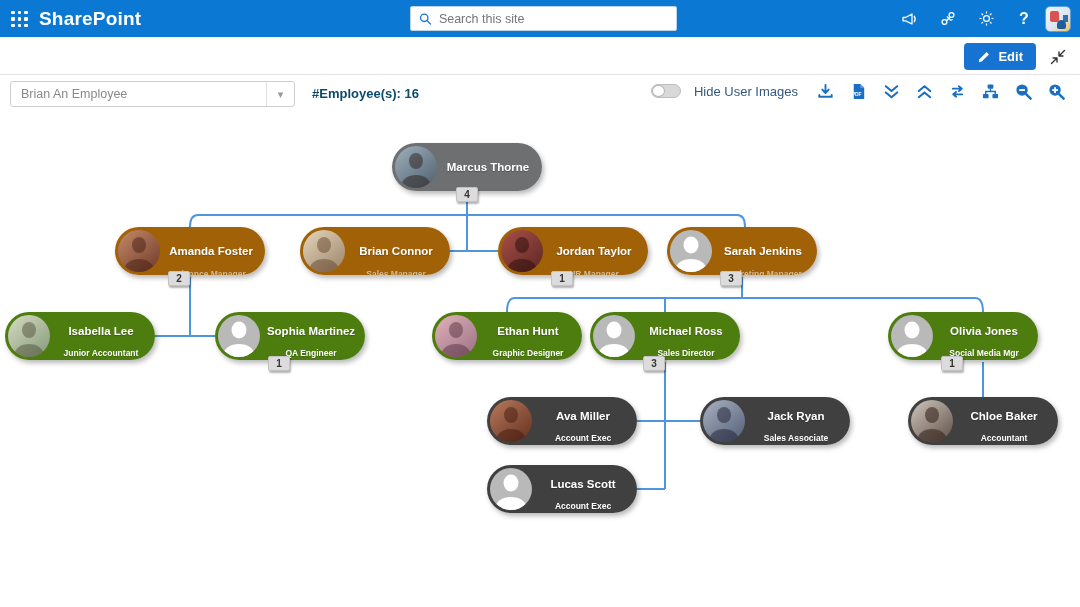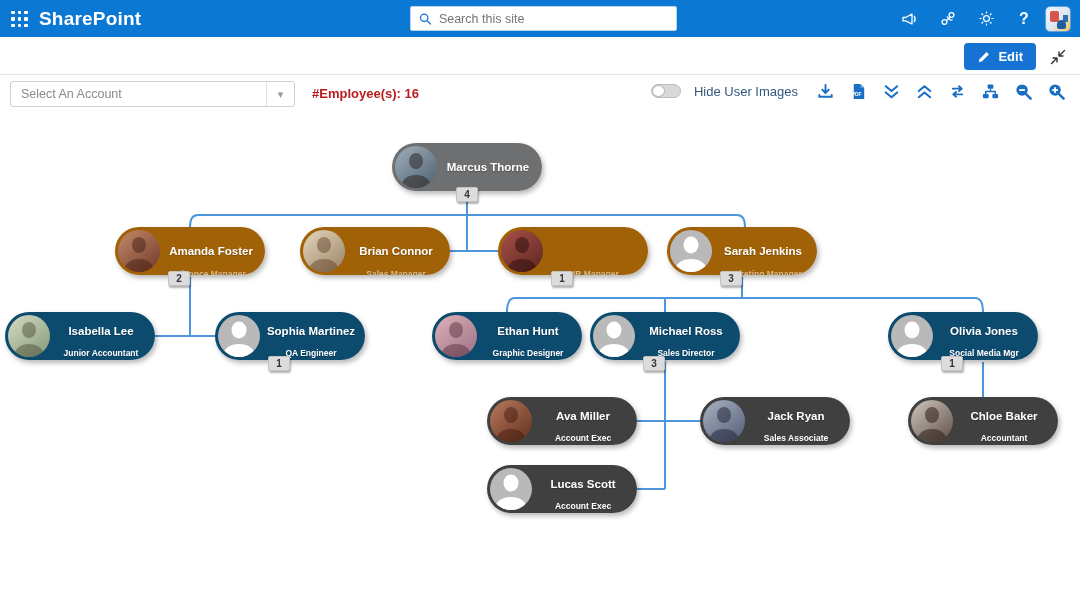--- a/index.html
+++ b/index.html
@@ -45,41 +45,41 @@
   
   .controls { position:absolute; left:0; top:76px; width:1080px; height:34px; }
   .selectbox { position:absolute; left:10px; top:5px; width:285px; height:26px;
                border:1px solid #cfcfcf; border-radius:3px; background:#fff;
                display:flex; align-items:center; cursor:pointer; }
   .selectbox .ph { flex:1; padding:0 10px; font-size:12.5px; color:#8a8a8a; }
   .selectbox .chev { width:28px; height:100%; border-left:1px solid #e0e0e0;
                      display:flex; align-items:center; justify-content:center;
                      color:#9a9a9a; font-size:11px; }
   .empcount { position:absolute; left:312px; top:10px; font-size:13px;
-              font-weight:bold; color:#b91c1c; }
+              font-weight:bold; color:#0c4a6e; }
   .rightctrls { position:absolute; right:14px; top:5px; display:flex;
                 align-items:center; gap:13px; }
   .toggle { width:30px; height:14px; border-radius:8px; background:#d8d8d8;
             border:1px solid #bdbdbd; position:relative; cursor:pointer; }
   .toggle .knob { position:absolute; left:0px; top:0px; width:13px; height:12px;
                   background:#fff; border:1px solid #b5b5b5; border-radius:50%; }
   .hidelabel { font-size:13px; color:#33587e; margin-right:4px; white-space:nowrap; }
   .tbicon { width:20px; height:20px; color:#1a6fc4; cursor:pointer;
             display:flex; align-items:center; justify-content:center; }
 
   
   .chartlayer { position:absolute; left:0; top:0; width:1080px; height:607px;
                 pointer-events:none; }
   .node { position:absolute; width:150px; height:48px; border-radius:24px;
           color:#fff; box-shadow:2px 3px 5px rgba(0,0,0,.28); cursor:pointer;
           overflow:visible; }
   .node .pillclip { position:absolute; inset:0; border-radius:24px; overflow:hidden; }
   .node.gray  .pillclip { background:#6e6f70; }
   .node.teal  .pillclip { background:#a16207; }
-  .node.red   .pillclip { background:#0c4a6e; }
+  .node.red   .pillclip { background:#4d7c0f; }
   .node.green .pillclip { background:#404040; }
   .avatar { position:absolute; left:3px; top:3px; width:42px; height:42px;
             border-radius:50%; overflow:hidden; }
   .avatar.placeholder { background:#b9b9b9; }
   .avatar svg { position:absolute; left:0; top:0; width:100%; height:100%; }
   .p-marcus   { background:linear-gradient(140deg,#9fb0bd,#4f5f6e); }
   .p-amanda   { background:linear-gradient(140deg,#c68a6a,#6e3a28); }
   .p-brian    { background:linear-gradient(140deg,#e6d6bc,#9a8468); }
   .p-jordan   { background:linear-gradient(140deg,#a85048,#5e2622); }
   .p-isabella { background:linear-gradient(140deg,#d6dcc2,#85987a); }
@@ -162,21 +162,21 @@
     </button>
     <div class="collapse-ic">
       <svg width="18" height="18" viewBox="0 0 18 18" fill="none" stroke="#333" stroke-width="1.4" stroke-linecap="round">
         <path d="M15.5 2.5L10 8M10 8V4M10 8h4M2.5 15.5L8 10M8 10v4M8 10H4"></path>
       </svg>
     </div>
   </div>
 
   <div class="controls">
     <div class="selectbox">
-      <div class="ph">Select An Account</div>
+      <div class="ph">Brian An Employee</div>
       <div class="chev">▾</div>
     </div>
     <div class="empcount">#Employee(s): 16</div>
 
     <div class="rightctrls">
       <div class="toggle">
           <div class="knob"></div>
         </div>
       <div class="hidelabel">Hide User Images</div>
 
@@ -289,20 +289,21 @@
     </div>
 
     <div class="node teal" style="left:498px;top:227px">
       <div class="pillclip">
         <div class="avatar p-jordan">
           <svg viewBox="0 0 42 42">
               <ellipse cx="21" cy="15" rx="7" ry="8" fill="rgba(40,12,10,.5)"></ellipse>
               <path d="M6 42c0-9 7-13 15-13s15 4 15 13z" fill="rgba(40,12,10,.5)"></path>
             </svg>
         </div>
+        <div class="nname">Jordan Taylor</div>
         <div class="nrole clip">HR Manager</div>
       </div>
       <div class="badge">1</div>
     </div>
 
     <div class="node teal" style="left:667px;top:227px">
       <div class="pillclip">
         <div class="avatar placeholder">
           <svg viewBox="0 0 42 42">
               <ellipse cx="21" cy="15" rx="7.5" ry="8.5" fill="#fff"></ellipse>

